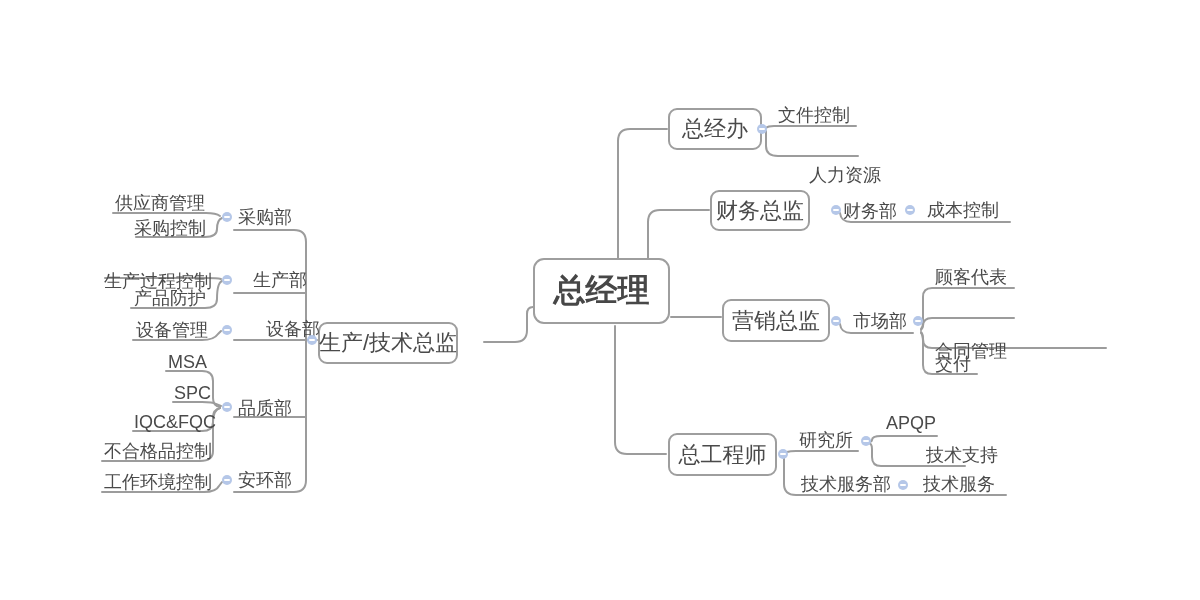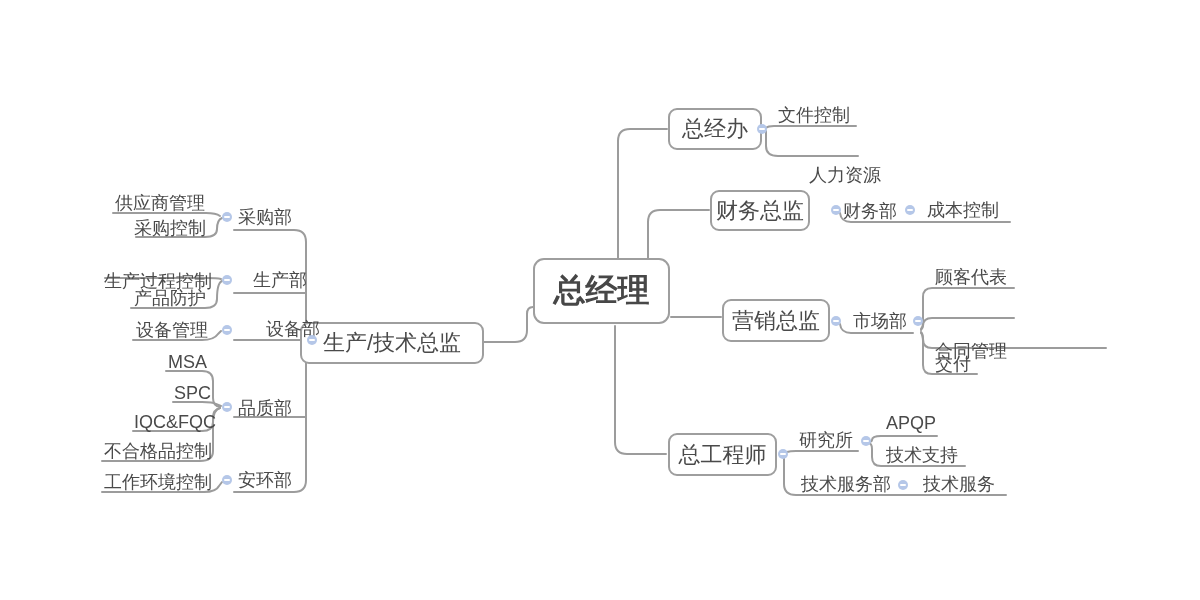--- a/index.html
+++ b/index.html
@@ -65,36 +65,36 @@
   <div class="box root" style="left:533px;top:258px;width:137px;height:66px;text-align:right;">总经理</div>
 
   <div class="box" style="left:668px;top:108px;width:94px;height:42px;">总经办</div>
 
   <div class="box" style="left:710px;top:190px;width:100px;height:41px;">财务总监</div>
 
   <div class="box" style="left:722px;top:299px;width:108px;height:43px;">营销总监</div>
 
   <div class="box" style="left:668px;top:433px;width:109px;height:43px;">总工程师</div>
 
-  <div class="box" style="left:300px;top:322px;width:184px;height:42px;">生产/技术总监</div>
+  <div class="box" style="left:318px;top:322px;width:140px;height:42px;">生产/技术总监</div>
 
   <div class="lbl" style="left:778px;top:105px;">文件控制</div>
   <div class="lbl" style="left:809px;top:135px;margin-top:30px;">人力资源</div>
 
   <div class="lbl" style="left:843px;top:201px;">财务部</div>
   <div class="lbl" style="left:927px;top:200px;">成本控制</div>
 
   <div class="lbl" style="left:853px;top:311px;">市场部</div>
   <div class="lbl" style="left:935px;top:267px;">顾客代表</div>
   <div class="lbl" style="left:935px;top:297px;margin-top:44px;">合同管理</div>
   <div class="lbl" style="left:935px;top:354px;">交付</div>
 
   <div class="lbl" style="left:799px;top:430px;">研究所</div>
   <div class="lbl" style="left:886px;top:413px;">APQP</div>
-  <div class="lbl" style="left:886px;top:445px;">技术支持</div>
+  <div class="lbl" style="left:926px;top:445px;">技术支持</div>
   <div class="lbl" style="left:801px;top:474px;">技术服务部</div>
   <div class="lbl" style="left:923px;top:474px;">技术服务</div>
 
   <div class="lbl" style="left:238px;top:207px;">采购部</div>
   <div class="lbl" style="left:253px;top:270px;">生产部</div>
   <div class="lbl" style="left:238px;top:319px;margin-left:28px;">设备部</div>
   <div class="lbl" style="left:238px;top:398px;">品质部</div>
   <div class="lbl" style="left:238px;top:470px;">安环部</div>
 
   <div class="lbl" style="left:115px;top:193px;">供应商管理</div>

